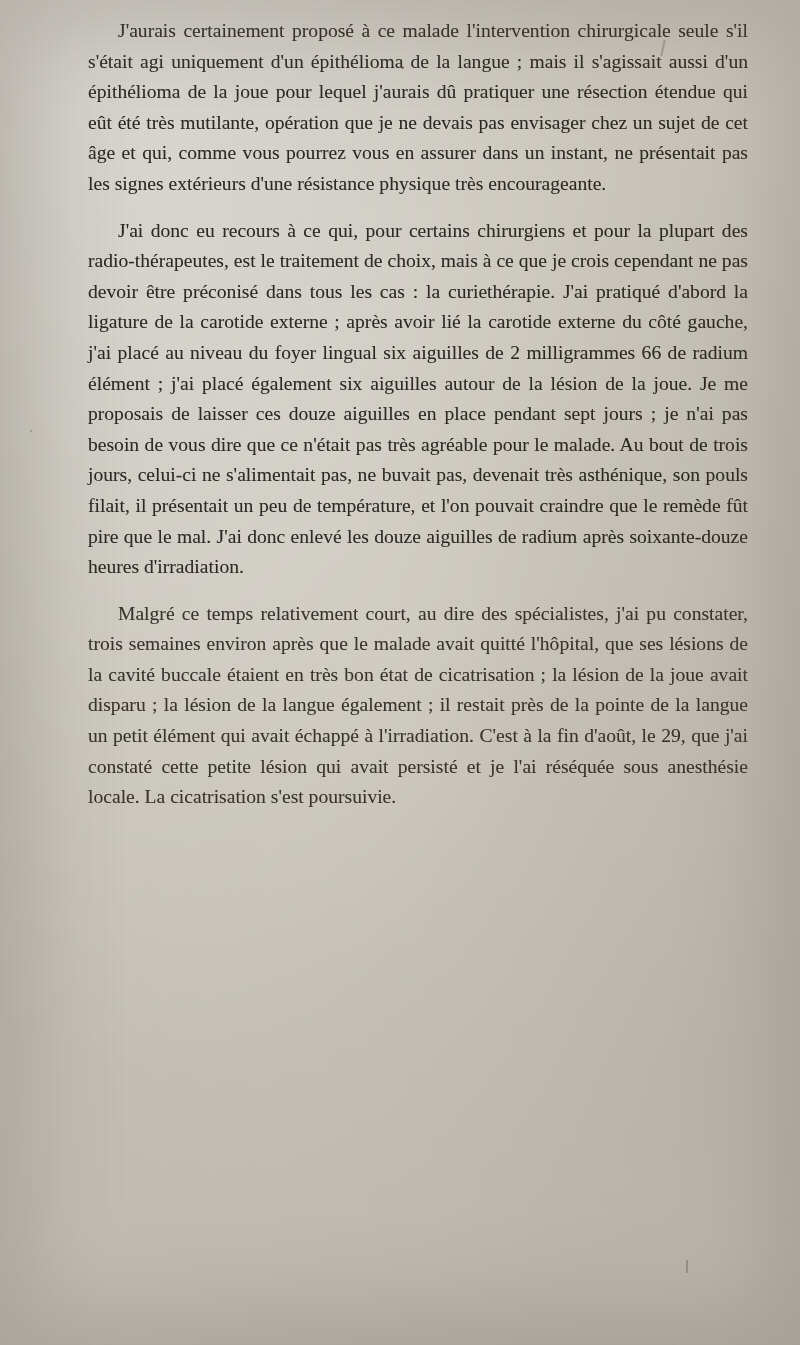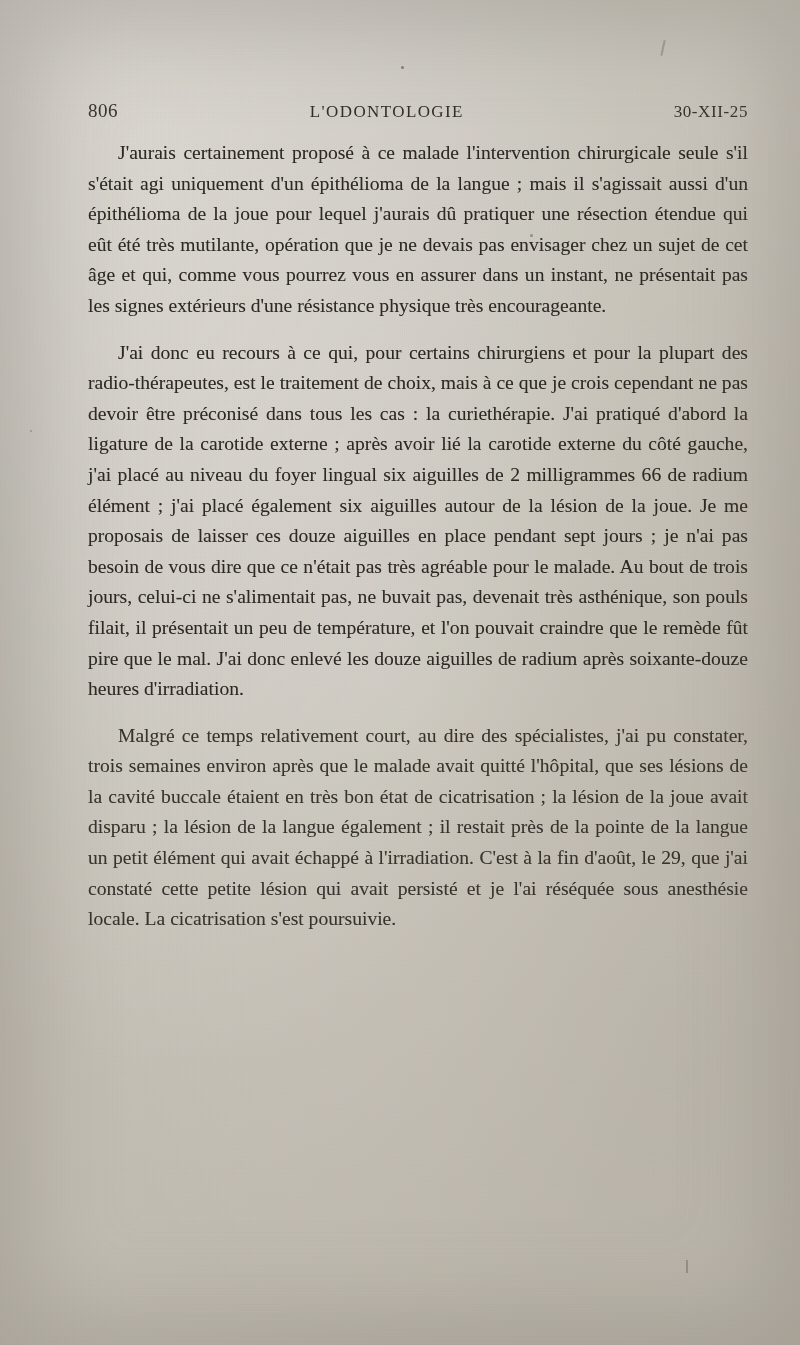--- a/index.html
+++ b/index.html
@@ -126,25 +126,20 @@
     background: rgba(95,90,80,0.45);
   }
 </style>
 </head>
 <body>
 
 <div id="page">
 
   <div class="content">
 
-    <div class="running-head">
-      <span class="folio">806</span>
-      <span class="journal-title">L'ODONTOLOGIE</span>
-      <span class="issue-date">30-XII-25</span>
-    </div>
 
     <div class="body-text">
       <p class="ink-dark">J'aurais certainement proposé à ce malade l'intervention chirurgicale seule s'il s'était agi uniquement d'un épithélioma de la langue ; mais il s'agissait aussi d'un épithélioma de la joue pour lequel j'aurais dû pratiquer une résection étendue qui eût été très mutilante, opération que je ne devais pas envisager chez un sujet de cet âge et qui, comme vous pourrez vous en assurer dans un instant, ne présentait pas les signes extérieurs d'une résistance physique très encourageante.</p>
       <p class="ink-dark">J'ai donc eu recours à ce qui, pour certains chirurgiens et pour la plupart des radio-thérapeutes, est le traitement de choix, mais à ce que je crois cependant ne pas devoir être préconisé dans tous les cas : la curiethérapie. J'ai pratiqué d'abord la ligature de la carotide externe ; après avoir lié la carotide externe du côté gauche, j'ai placé au niveau du foyer lingual six aiguilles de 2 milligrammes 66 de radium élément ; j'ai placé également six aiguilles autour de la lésion de la joue. Je me proposais de laisser ces douze aiguilles en place pendant sept jours ; je n'ai pas besoin de vous dire que ce n'était pas très agréable pour le malade. Au bout de trois jours, celui-ci ne s'alimentait pas, ne buvait pas, devenait très asthénique, son pouls filait, il présentait un peu de température, et l'on pouvait craindre que le remède fût pire que le mal. J'ai donc enlevé les douze aiguilles de radium après soixante-douze heures d'irradiation.</p>
       <p class="ink-light">Malgré ce temps relativement court, au dire des spécialistes, j'ai pu constater, trois semaines environ après que le malade avait quitté l'hôpital, que ses lésions de la cavité buccale étaient en très bon état de cicatrisation ; la lésion de la joue avait disparu ; la lésion de la langue également ; il restait près de la pointe de la langue un petit élément qui avait échappé à l'irradiation. C'est à la fin d'août, le 29, que j'ai constaté cette petite lésion qui avait persisté et je l'ai réséquée sous anesthésie locale. La cicatrisation s'est poursuivie.</p>
     </div>
 
   </div>
 
   <span class="mark mark-dot-top"></span>

